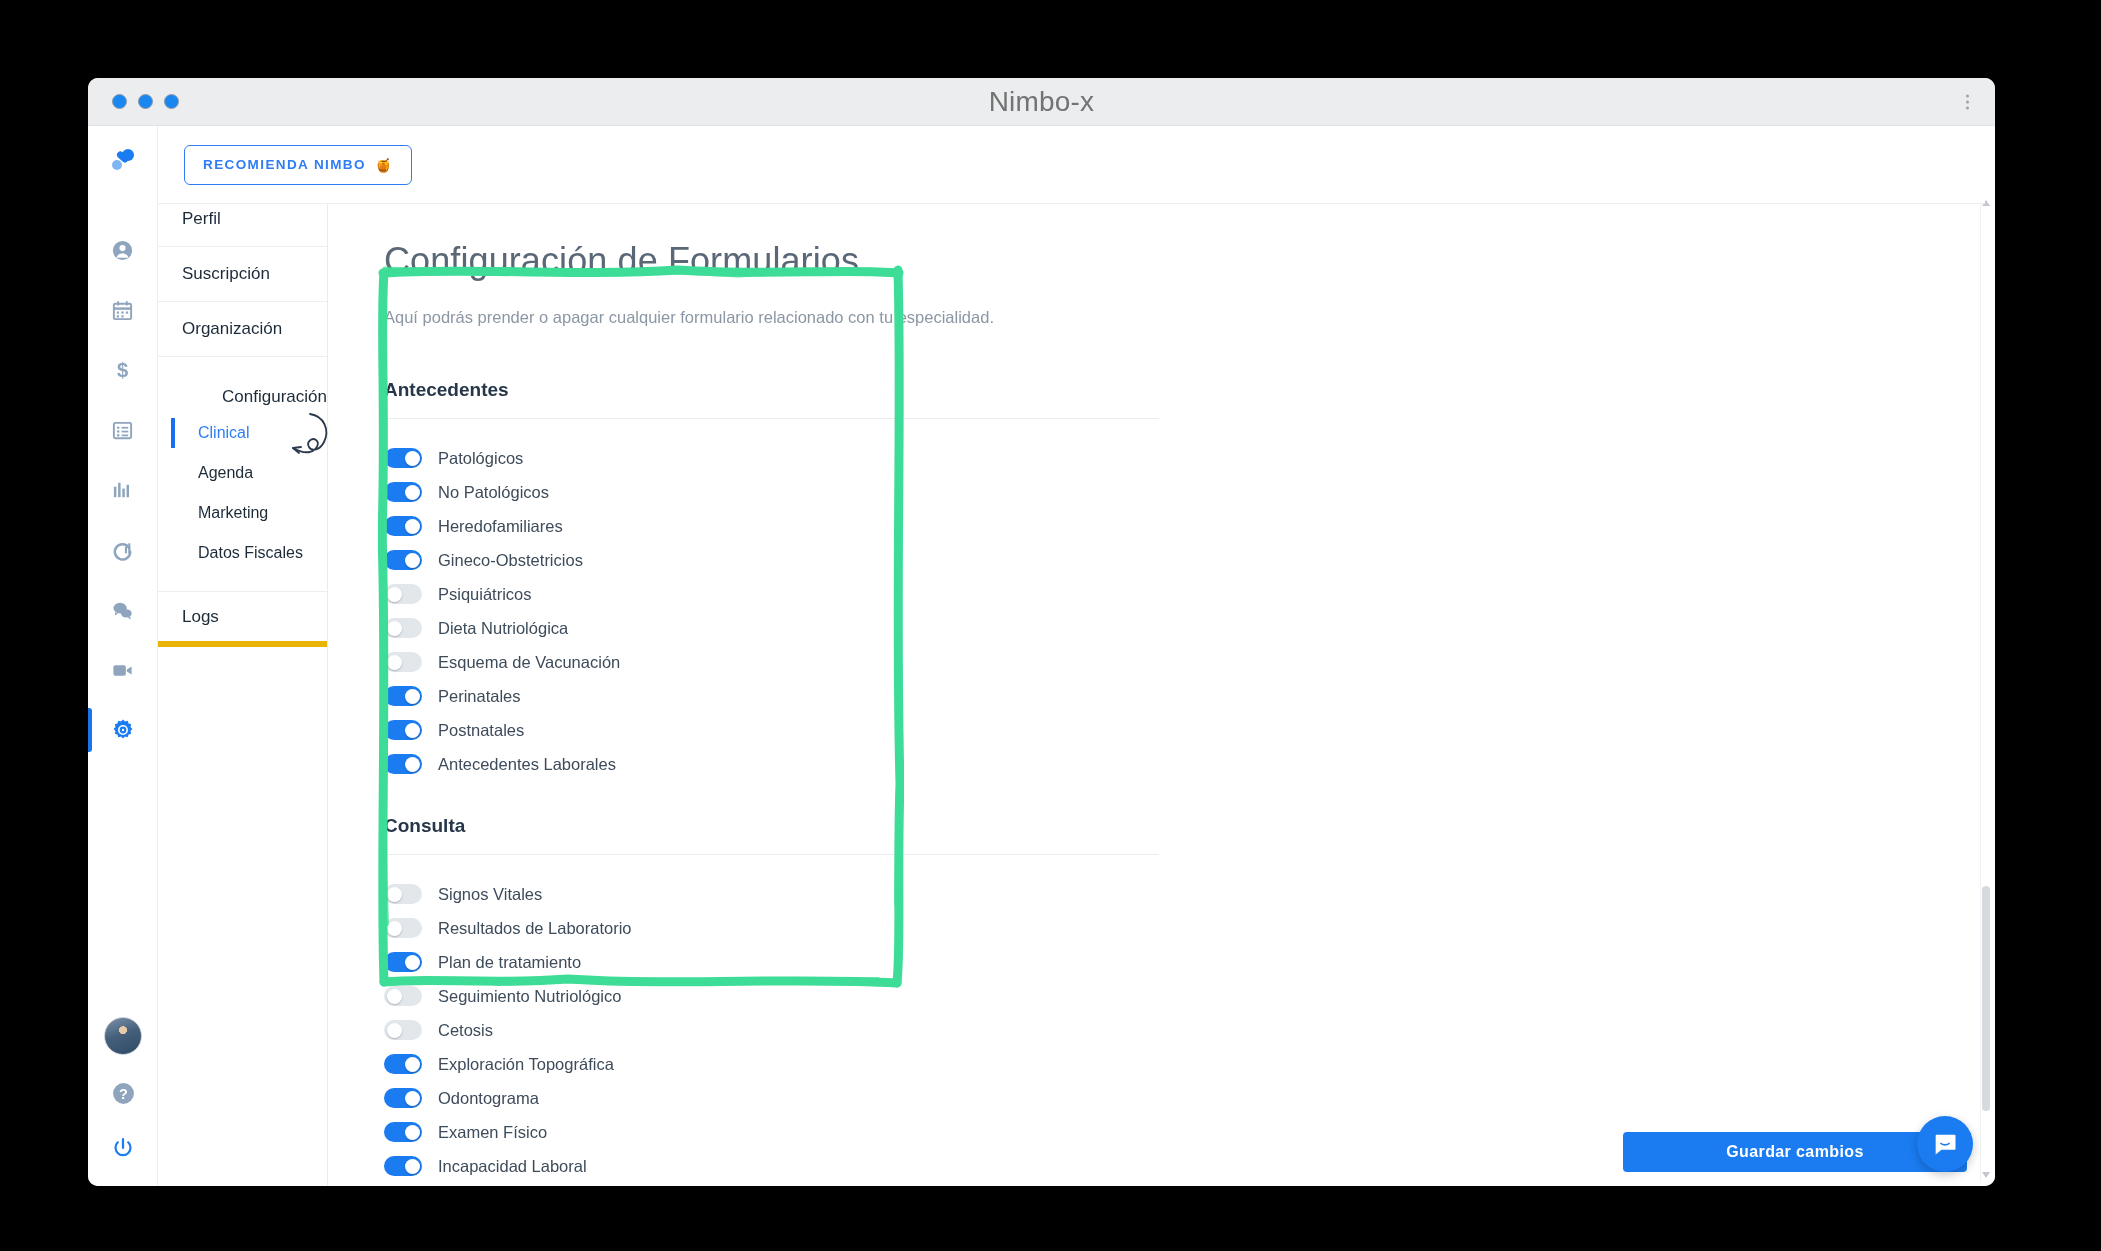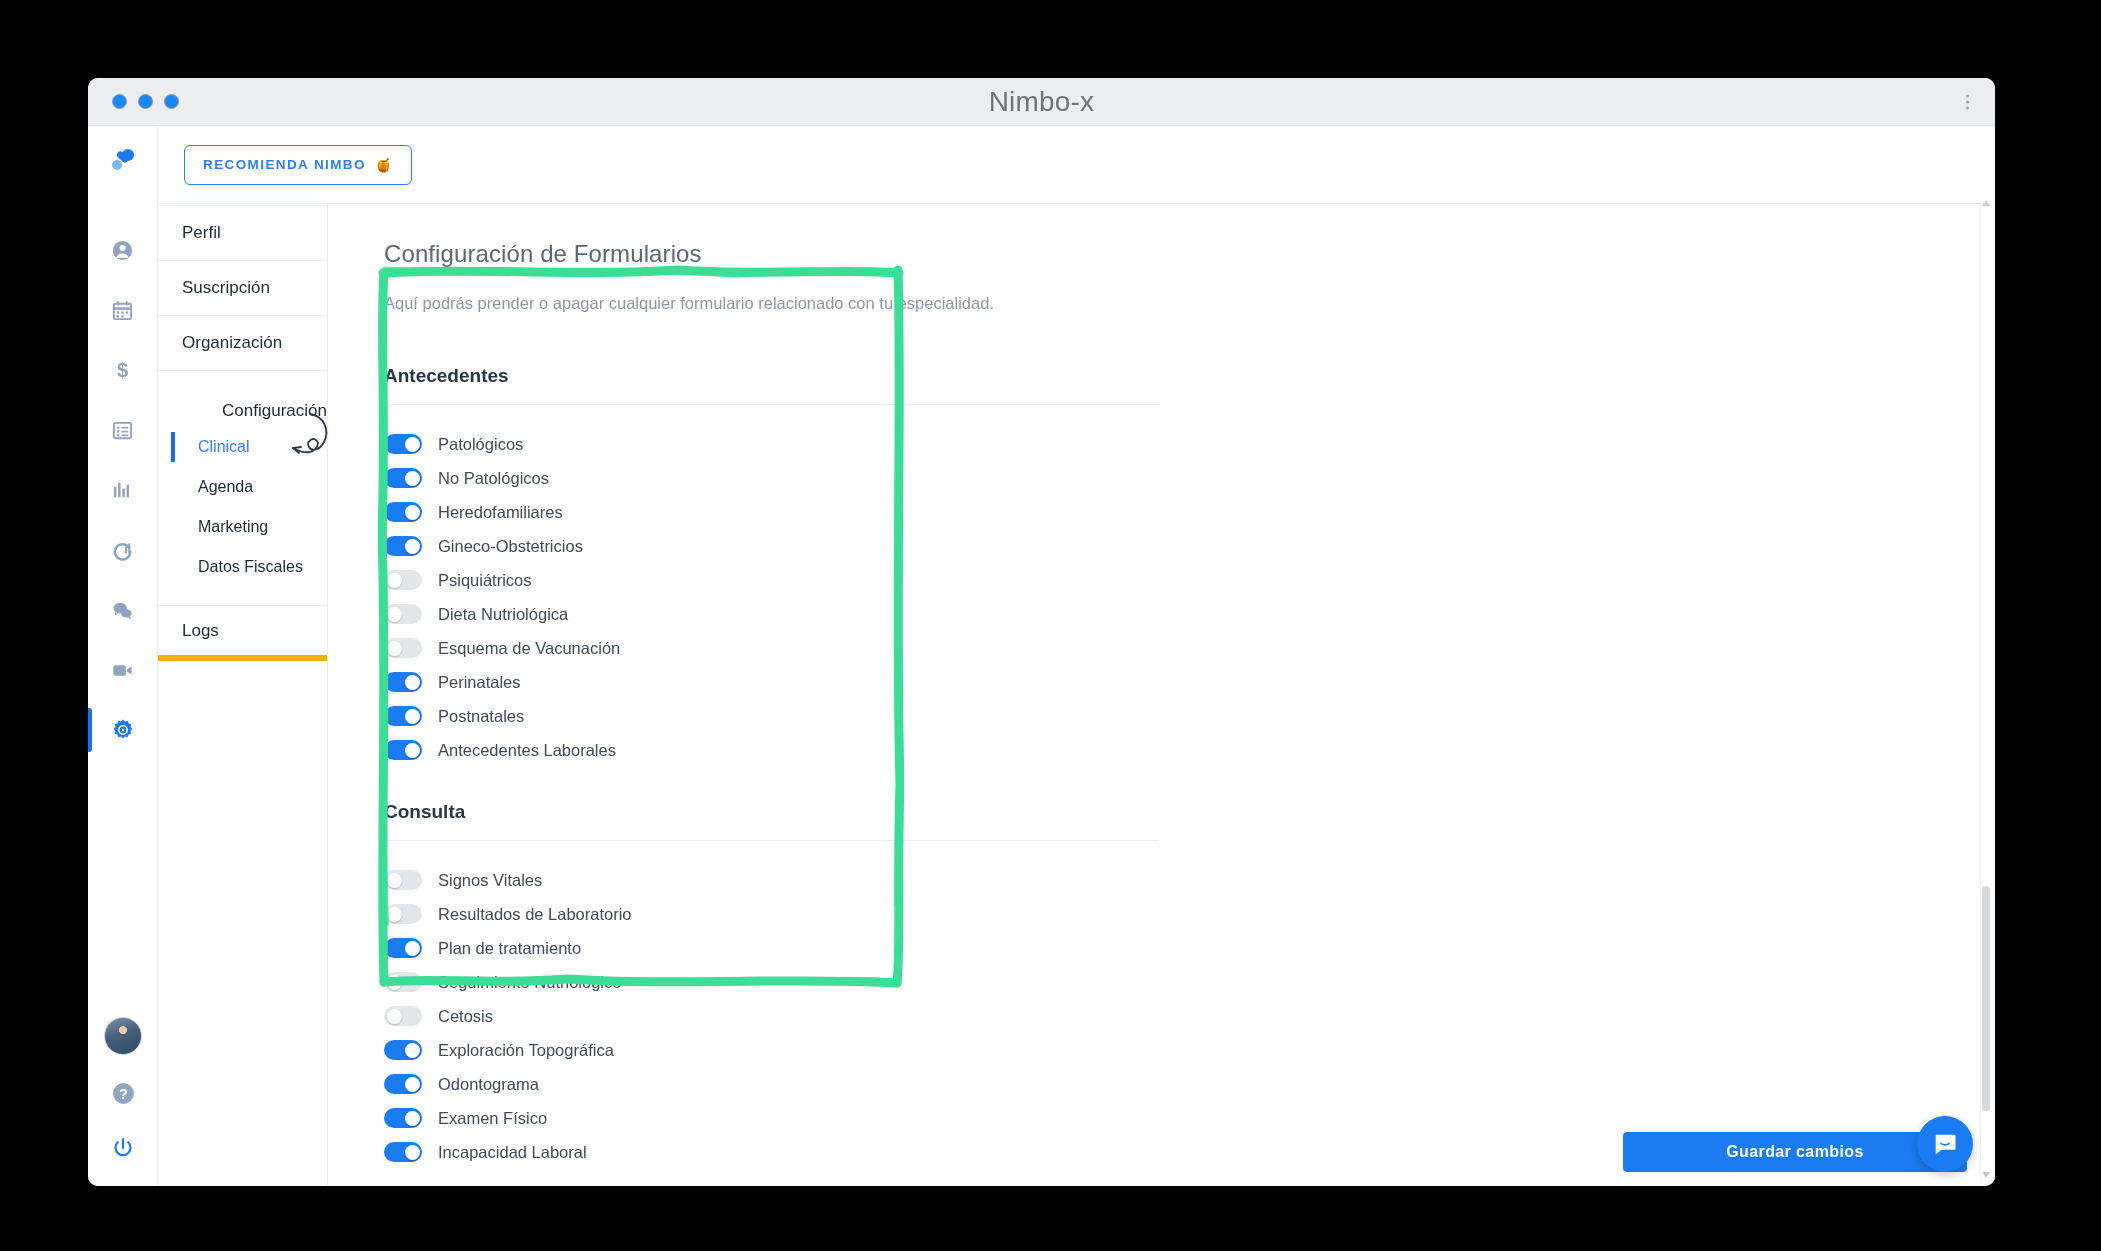--- a/index.html
+++ b/index.html
@@ -69,21 +69,21 @@
     width: 38px; height: 38px; border-radius: 50%;
     background:
       radial-gradient(circle at 50% 34%, #e8c9a8 0 13%, transparent 14%),
       linear-gradient(160deg, #7e92a8 0%, #46607c 45%, #2f4a66 100%);
     border: 1px solid #c9d2da; overflow: hidden; cursor: pointer;
   }
 
   
   #menu {
     width: 170px; flex: 0 0 170px; background: #fff;
-    border-right: 1px solid #e8ecf0; padding-top: 0; margin-top: 14px;
+    border-right: 1px solid #e8ecf0; padding-top: 0;
   }
   #menu-top { height: 66px; border-bottom: 1px solid #eceff2; }
   .menu-item {
     padding: 0 0 0 24px; height: 55px; display: flex; align-items: center;
     font-size: 17px; color: #1c2b3a; border-bottom: 1px solid #eceff2;
     cursor: pointer;
   }
   .menu-item.group {
     border-bottom: none; height: 56px; padding-top: 8px; align-items: flex-end;
     padding-bottom: 6px;
@@ -131,21 +131,21 @@
   
   #content {
     flex: 1; position: relative; background: #fff;
     padding-top: 66px; overflow: hidden;
   }
   #content-scroll {
     position: absolute; left: 0; right: 18px; top: 66px; bottom: 0;
     padding: 48px 0 0 56px;
   }
   #page-title {
-    font-size: 24px; color: #5a6776; font-weight: normal;
+    font-size: 36px; color: #5a6776; font-weight: normal;
     margin-bottom: 26px; letter-spacing: .1px;
   }
   #page-sub { font-size: 16.5px; color: #8b97a4; margin-bottom: 52px; }
 
   .section-head {
     font-size: 19px; color: #27374a; font-weight: bold;
     margin-bottom: 17px;
   }
   .section-rule { height: 1px; background: #e9edf1; width: 775px; margin-bottom: 22px; }
   .section-gap { height: 34px; }

